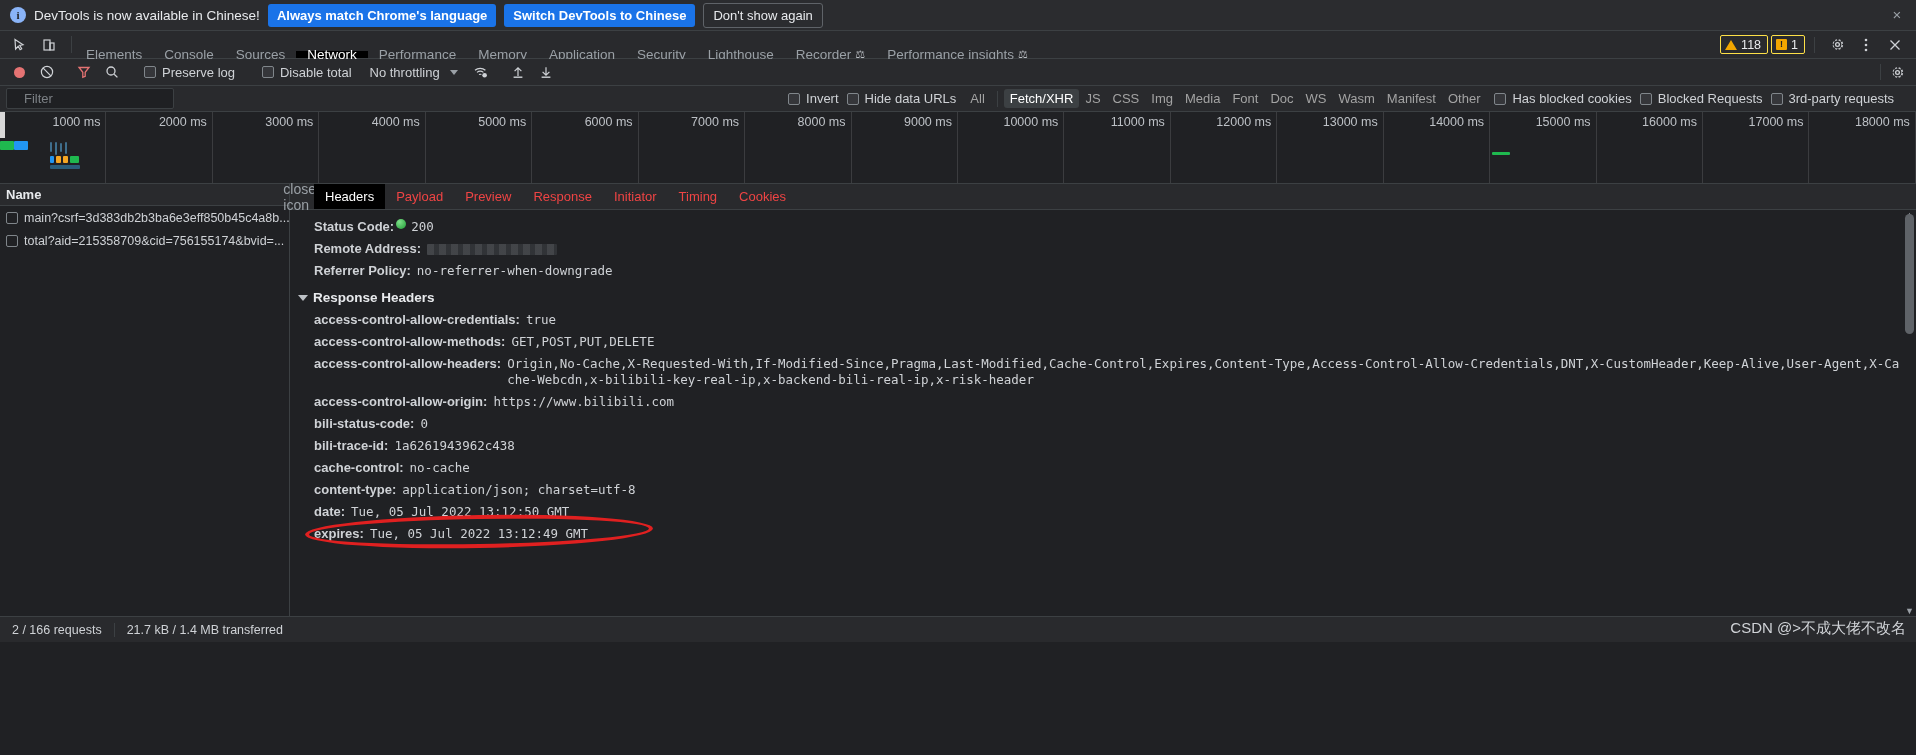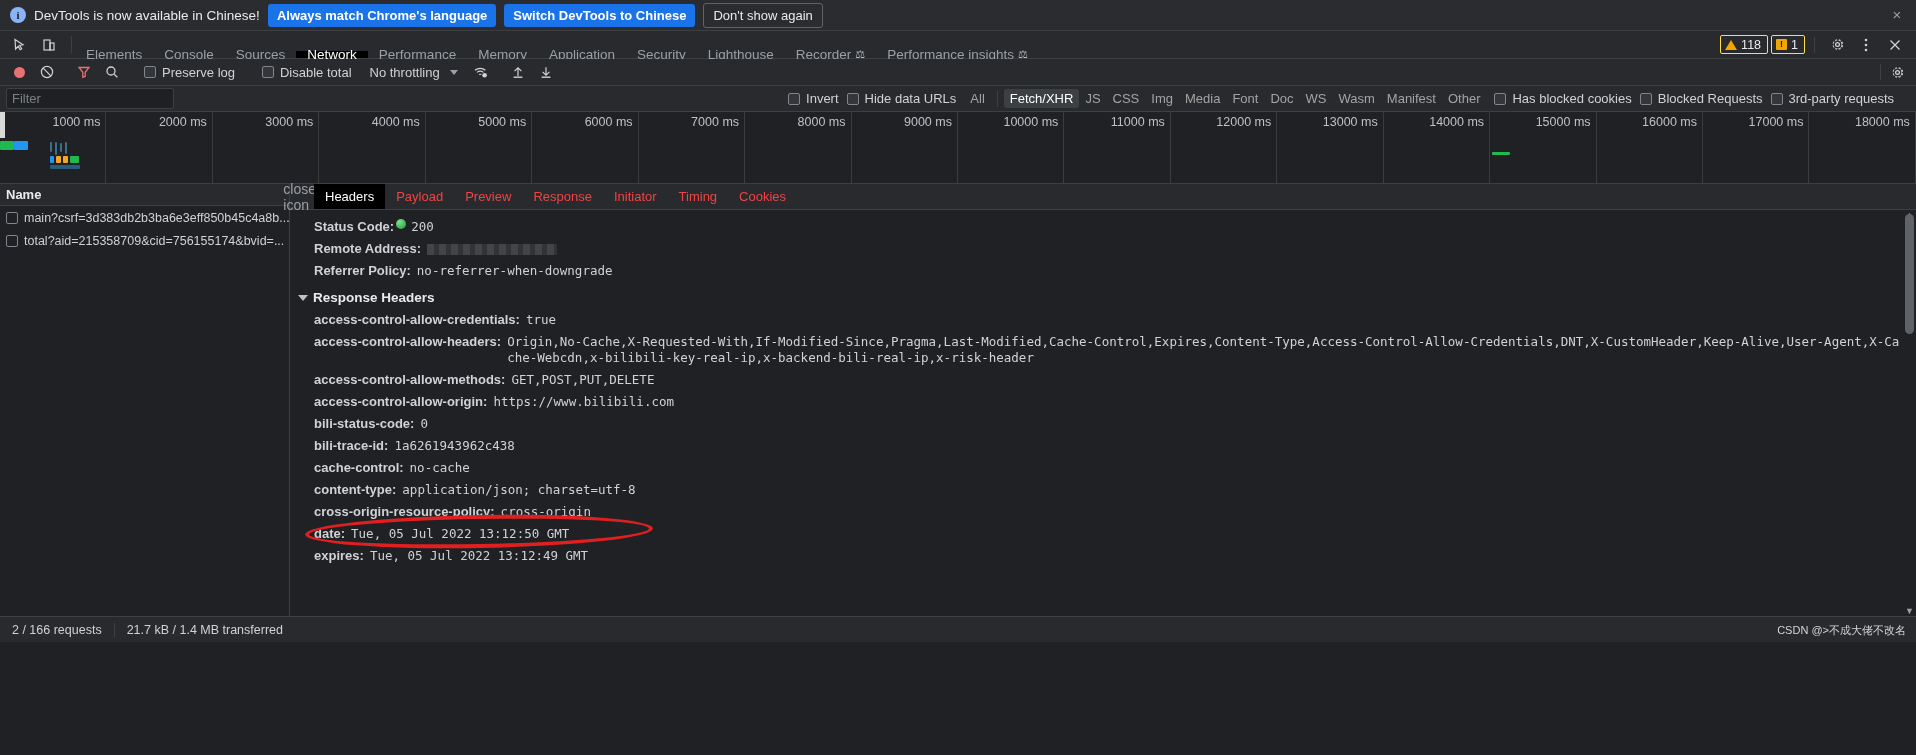--- a/index.html
+++ b/index.html
@@ -130,21 +130,21 @@
   
   .filterrow {
     height: 26px; background: #292a2d;
     border-bottom: 1px solid #3c4043;
     display: flex; align-items: center; gap: 0;
     padding: 0 2px;
   }
   .filter-input {
     width: 168px; height: 21px; margin-left: 4px;
     background: #1f2023; border: 1px solid #3c4043; border-radius: 2px;
-    color: #cfd2d6; font-size: 13px; padding: 0 5px;
+    color: #cfd2d6; font-size: 13px; padding: 0 17px;
     font-family: "Liberation Sans", sans-serif;
     outline: none;
   }
   .filter-input::placeholder { color: #7c8085; }
   .fsep { width: 1px; height: 16px; background: #3c4043; margin: 0 6px; }
   .chip {
     font-size: 13px; color: #a3a3a3; padding: 2px 6px;
     border-radius: 3px; cursor: pointer; white-space: nowrap;
   }
   .chip.active { background: #3c4043; color: #fff; }
@@ -260,21 +260,21 @@
   
   .statusbar {
     height: 26px; background: #292a2d; border-top: 1px solid #3c4043;
     display: flex; align-items: center;
     font-size: 12.5px; color: #cfd2d6; position: relative;
   }
   .sb-item { padding: 0 12px; white-space: nowrap; }
   .sb-sep { width: 1px; height: 14px; background: #3c4043; }
   .watermark {
     position: absolute; right: 10px; bottom: 4px;
-    font-size: 11px; color: #d0d3d7; white-space: nowrap;
+    font-size: 15px; color: #d0d3d7; white-space: nowrap;
   }
   svg { display: block; }
 </style>
 </head>
 <body>
 
 <div class="infobar">
   <div class="info-icon">i</div>
   <span class="infobar-text">DevTools is now available in Chinese!</span>
   <button class="btn-blue">Always match Chrome's language</button>
@@ -586,51 +586,47 @@
 
       <div class="section-title">
         <span class="tri"></span>
         <span>Response Headers</span>
       </div>
 
       <div class="krow">
         <span class="k">access-control-allow-credentials:</span>
         <span class="v">true</span>
       </div>
+      <div class="krow">
+        <span class="k">access-control-allow-methods:</span>
+        <span class="v">GET,POST,PUT,DELETE</span>
+      </div>
       <div class="krow" style="padding-right:14px">
         <span class="k" style="flex:none">access-control-allow-headers:</span>
         <span class="v">Origin,No-Cache,X-Requested-With,If-Modified-Since,Pragma,Last-Modified,Cache-Control,Expires,Content-Type,Access-Control-Allow-Credentials,DNT,X-CustomHeader,Keep-Alive,User-Agent,X-Cache-Webcdn,x-bilibili-key-real-ip,x-backend-bili-real-ip,x-risk-header</span>
       </div>
       <div class="krow">
-        <span class="k">access-control-allow-methods:</span>
-        <span class="v">GET,POST,PUT,DELETE</span>
-      </div>
-      <div class="krow">
         <span class="k">access-control-allow-origin:</span>
         <span class="v">https://www.bilibili.com</span>
       </div>
       <div class="krow">
         <span class="k">bili-status-code:</span>
         <span class="v">0</span>
       </div>
       <div class="krow">
         <span class="k">bili-trace-id:</span>
         <span class="v">1a6261943962c438</span>
       </div>
       <div class="krow">
         <span class="k">cache-control:</span>
         <span class="v">no-cache</span>
       </div>
       <div class="krow">
         <span class="k">content-type:</span>
         <span class="v">application/json; charset=utf-8</span>
-      </div>
-      <div class="krow">
-        <span class="k">cross-origin-resource-policy:</span>
-        <span class="v">cross-origin</span>
       </div>
       <div class="krow">
         <span class="k">date:</span>
         <span class="v">Tue, 05 Jul 2022 13:12:50 GMT</span>
       </div>
       <div class="krow">
         <span class="k">expires:</span>
         <span class="v">Tue, 05 Jul 2022 13:12:49 GMT</span>
       </div>
     </div>

